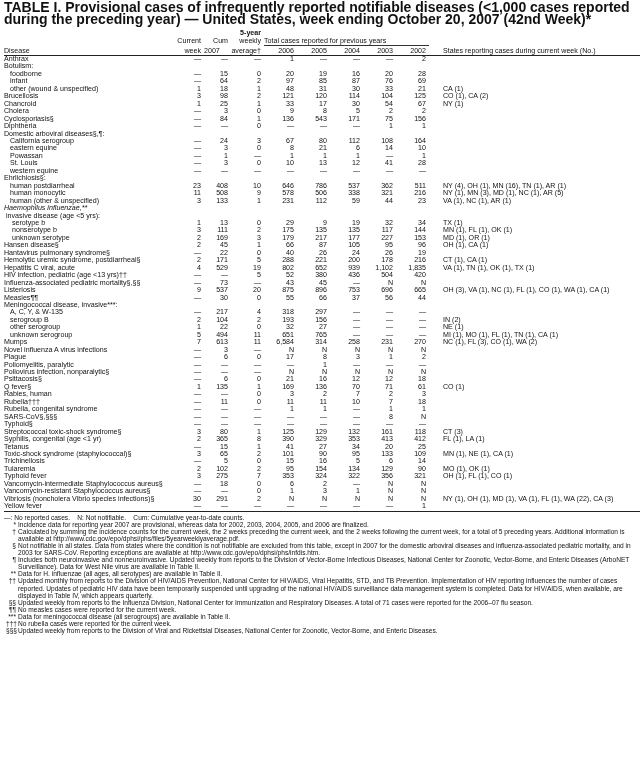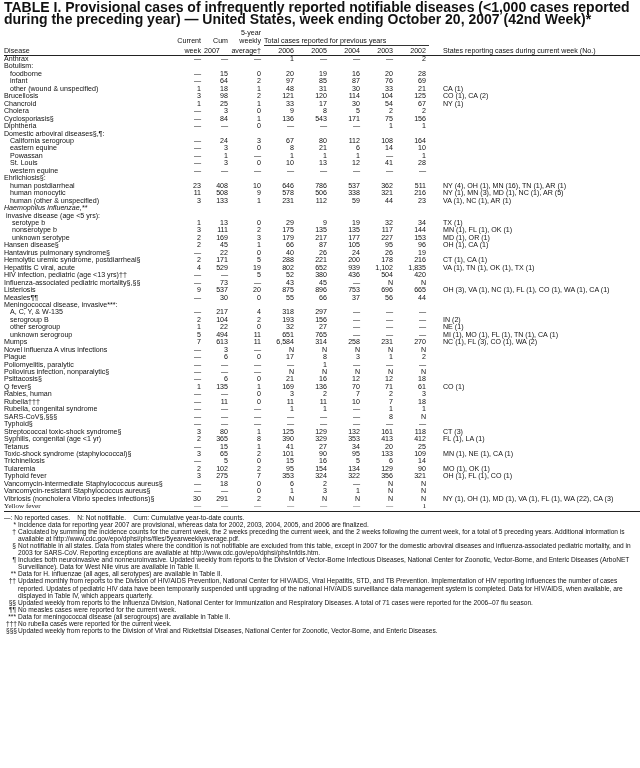--- a/index.html
+++ b/index.html
@@ -1,32 +1,32 @@
 <!DOCTYPE html>
 <html><head>
 <meta charset="utf-8">
 <style>
   html, body { margin:0; padding:0; background:#ffffff; }
   body { width:640px; height:768px; overflow:hidden; font-family:"Liberation Sans", sans-serif; color:#111; }
   .wrap { padding:2px 4px 0 4px; }
   .title { font-size:14px; font-weight:bold; line-height:11.5px; margin:0 0 4px 0; }
   table.t { border-collapse:collapse; width:632px; font-size:7.1px; line-height:7.45px; table-layout:fixed; }
   table.t th { font-weight:normal; vertical-align:bottom; padding:0; }
-  thead tr.h1 th { height:8px; }
+  thead tr.h1 th { height:8px;font-weight:bold; }
   thead tr.h2 th { height:8px; }
   thead tr.h3 th { height:9px; border-bottom:1px solid #222; }
   .span-head { border-bottom:1px solid #333; text-align:left; }
   td { padding:0; white-space:nowrap; overflow:hidden; }
   td.num { text-align:right; padding-right:3px; }
   td.dis { text-align:left; }
   td.st { padding-left:14px; }
   .ind1 { padding-left:6px !important; }
   .ind2 { padding-left:8px !important; }
   .ind0s { padding-left:2px !important; }
-  tr.lastrow td { border-bottom:1px solid #222;font-family:Liberation Serif, serif; }
+  tr.lastrow td { border-bottom:1px solid #222; }
   .notes { font-size:6.6px; line-height:7.1px; margin-top:2px; }
   .note { position:relative; padding-left:14px; }
   .note .mk { position:absolute; left:2px; top:0; width:10px; text-align:right; }
   .legend { margin-bottom:0; }
 </style>
 </head>
 <body>
 
 <div class="wrap">
   <div class="title">TABLE I. Provisional cases of infrequently reported notifiable diseases (&lt;1,000 cases reported during the preceding year) — United States, week ending October 20, 2007 (42nd Week)*</div>

